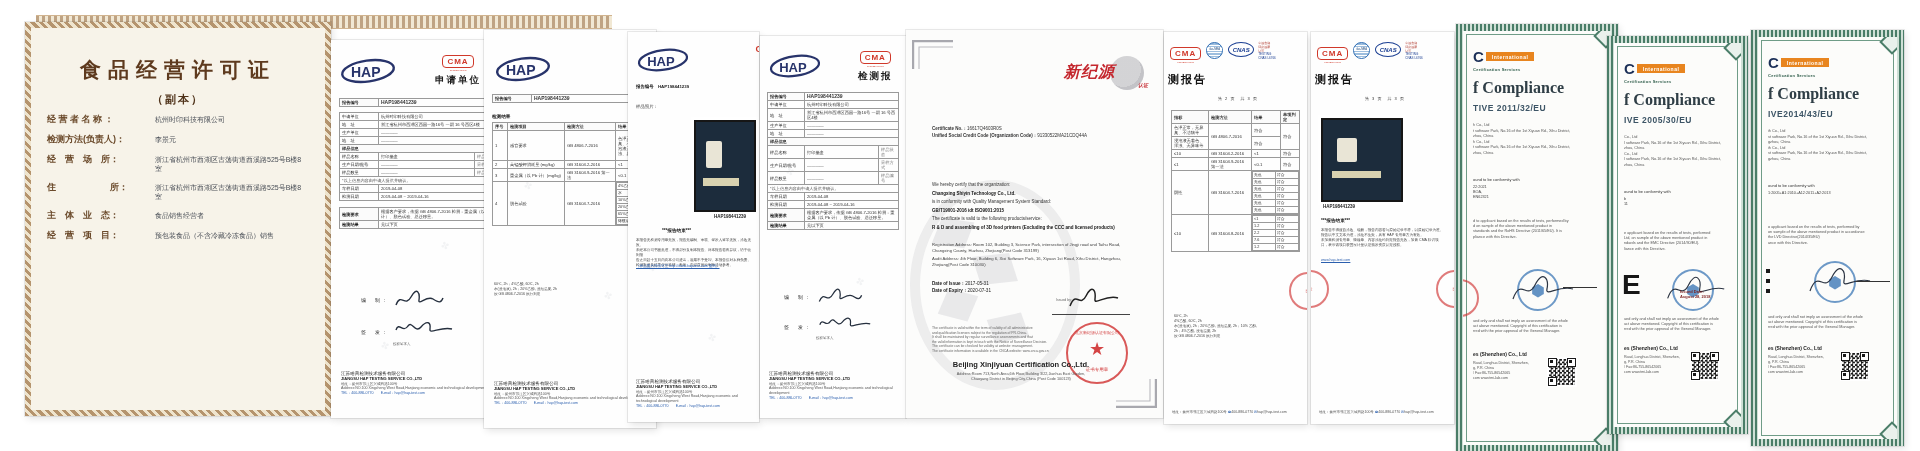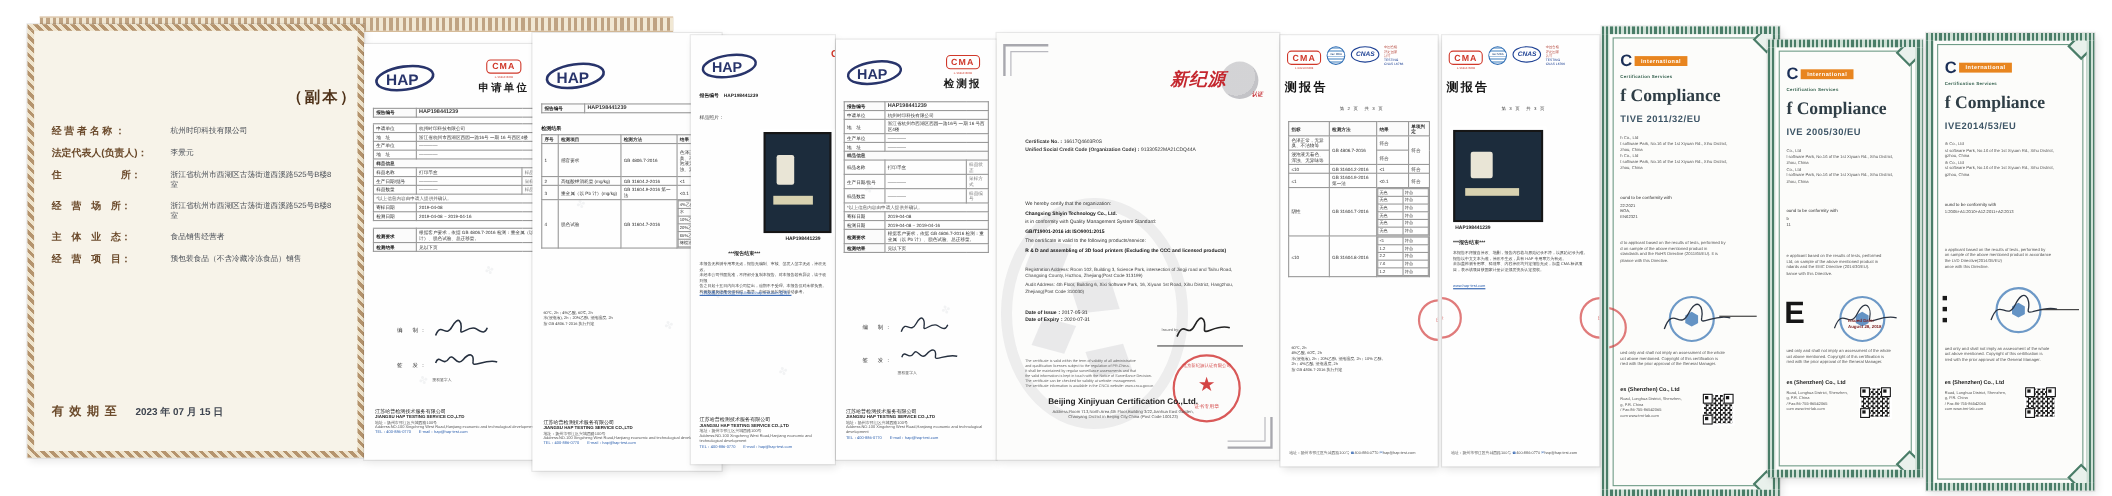--- a/index.html
+++ b/index.html
@@ -10,22 +10,22 @@
 
   
   #lace-strip{position:absolute;left:36px;top:15px;width:576px;height:12px;z-index:1;
     background:repeating-linear-gradient(90deg,#b5946e 0 3px,#efe4cd 3px 6px);
     border-top:1px solid #caa87c;border-bottom:1px solid #caa87c;opacity:.85;}
   #license{left:25px;top:22px;width:294px;height:382px;z-index:2;background:#f7f3e9;
     border:6px solid transparent;
     border-image:repeating-linear-gradient(45deg,#b5946e 0 3px,#efe4cd 3px 6px) 6;}
   #license .title{position:absolute;left:0;top:28px;width:100%;text-align:center;
     font-family:"Liberation Serif",serif;font-weight:bold;font-size:21px;color:#5e3a1e;letter-spacing:7px;}
-  #license .subtitle{position:absolute;left:0;top:52px;width:100%;text-align:right;
-    font-size:14px;color:#4f3categorie219;color:#4f3219;letter-spacing:2px;font-weight:bold;}
+  #license .subtitle{position:absolute;left:0;top:64px;width:100%;text-align:center;
+    font-size:11px;color:#4f3categorie219;color:#4f3219;letter-spacing:2px;font-weight:bold;}
   #license .rows{position:absolute;left:16px;top:86px;width:258px;}
   #license .lrow{display:flex;margin-bottom:9px;}
   #license .llabel{width:108px;flex:none;font-weight:bold;color:#6b4a2b;font-size:9px;line-height:11px;}
   #license .lvalue{flex:1;font-size:7px;color:#4a4f57;line-height:9px;padding-top:1px;}
   #license .validity{position:absolute;left:16px;top:338px;width:262px;font-weight:bold;color:#6b4a2b;font-size:11px;letter-spacing:1px;}
   #license .validity .vv{color:#3f4550;font-size:9px;letter-spacing:0;}
   #license-footer{position:absolute;left:40px;top:420px;width:262px;text-align:center;z-index:2;
     font-weight:bold;color:#7a4c28;font-size:11px;letter-spacing:1.5px;}
 
   
@@ -134,58 +134,55 @@
   .sig-svg{flex:none;}
 </style>
 </head>
 <body>
 
 <div id="canvas">
 
   <div id="lace-strip"></div>
 
   <div class="doc" id="license">
+    <div class="title">食品经营许可证</div>
     <div class="subtitle">（副本）</div>
     <div class="rows">
 
         <div class="lrow">
           <div class="llabel">经 营 者 名 称 ：</div>
           <div class="lvalue">杭州时印科技有限公司</div>
         </div>
 
 
         <div class="lrow">
-          <div class="llabel">法定代表人(负责人)：</div>
+          <div class="llabel">检测方法(负责人)：</div>
           <div class="lvalue">李景元</div>
+        </div>
+
+        <div class="lrow">
+          <div class="llabel">经　营　场　所：</div>
+          <div class="lvalue">浙江省杭州市西湖区古荡街道西溪路525号B楼8室</div>
         </div>
 
         <div class="lrow">
           <div class="llabel">住　　　　　　所：</div>
           <div class="lvalue">浙江省杭州市西湖区古荡街道西溪路525号B楼8室</div>
         </div>
 
         <div class="lrow">
-          <div class="llabel">经　营　场　所：</div>
-          <div class="lvalue">浙江省杭州市西湖区古荡街道西溪路525号B楼8室</div>
-        </div>
-
-        <div class="lrow">
           <div class="llabel">主　体　业　态：</div>
           <div class="lvalue">食品销售经营者</div>
         </div>
 
         <div class="lrow">
           <div class="llabel">经　营　项　目：</div>
           <div class="lvalue">预包装食品（不含冷藏冷冻食品）销售</div>
         </div>
       </div>
-    <div class="validity">
-      <span>有 效 期 至</span>
-      　<span class="vv">2023 年 07 月 15 日</span>
-    </div>
   </div>
 
   <div class="doc" id="ra" style="left:331px;top:40px;width:175px;height:378px;z-index:3;">
     <span class="wm" style="left:30px;top:120px;">✤</span>
       <span class="wm" style="left:110px;top:200px;">✤</span>
       <span class="wm" style="left:50px;top:300px;">✤</span>
     <div class="hap-logo" style="left:8px;top:16px;">
       <svg width="58" height="30" viewBox="0 0 58 30">
           <ellipse cx="29" cy="15" rx="26" ry="10.5" fill="none" stroke="#28346b" stroke-width="2.4" transform="rotate(-8 29 15)"></ellipse>
           <text x="12" y="21" font-size="14" font-weight="bold" fill="#28346b" font-family="Liberation Sans, sans-serif">HAP</text>
@@ -923,21 +920,21 @@
 
   <div class="doc cc" id="cc3" style="left:1751px;top:30px;width:139px;height:402px;z-index:12;">
     <div class="inner"></div>
     <div class="corner" style="right:-4px;top:-4px;"></div>
     <div class="corner" style="right:-4px;bottom:-4px;"></div>
     <div class="brand">
       <span class="c">C</span><span class="band">International</span>
       <div class="bsub">Certification Services</div>
     </div>
     <div class="ctitle">f Compliance</div>
-    <div class="cdir">IVE2014/53/EU</div>
+    <div class="cdir">IVE2014/43/EU</div>
     <div class="caddr">
 
     <div>ih Co., Ltd</div>
         <div>st software Park, No.16 of the 1st Xiyuan Rd., Xihu District,</div>
         <div>gzhou, China</div>
         <div>ih Co., Ltd</div>
         <div>st software Park, No.16 of the 1st Xiyuan Rd., Xihu District,</div>
         <div>gzhou, China</div>
       </div>
     <div class="cconf">ound to be conformity with</div>

